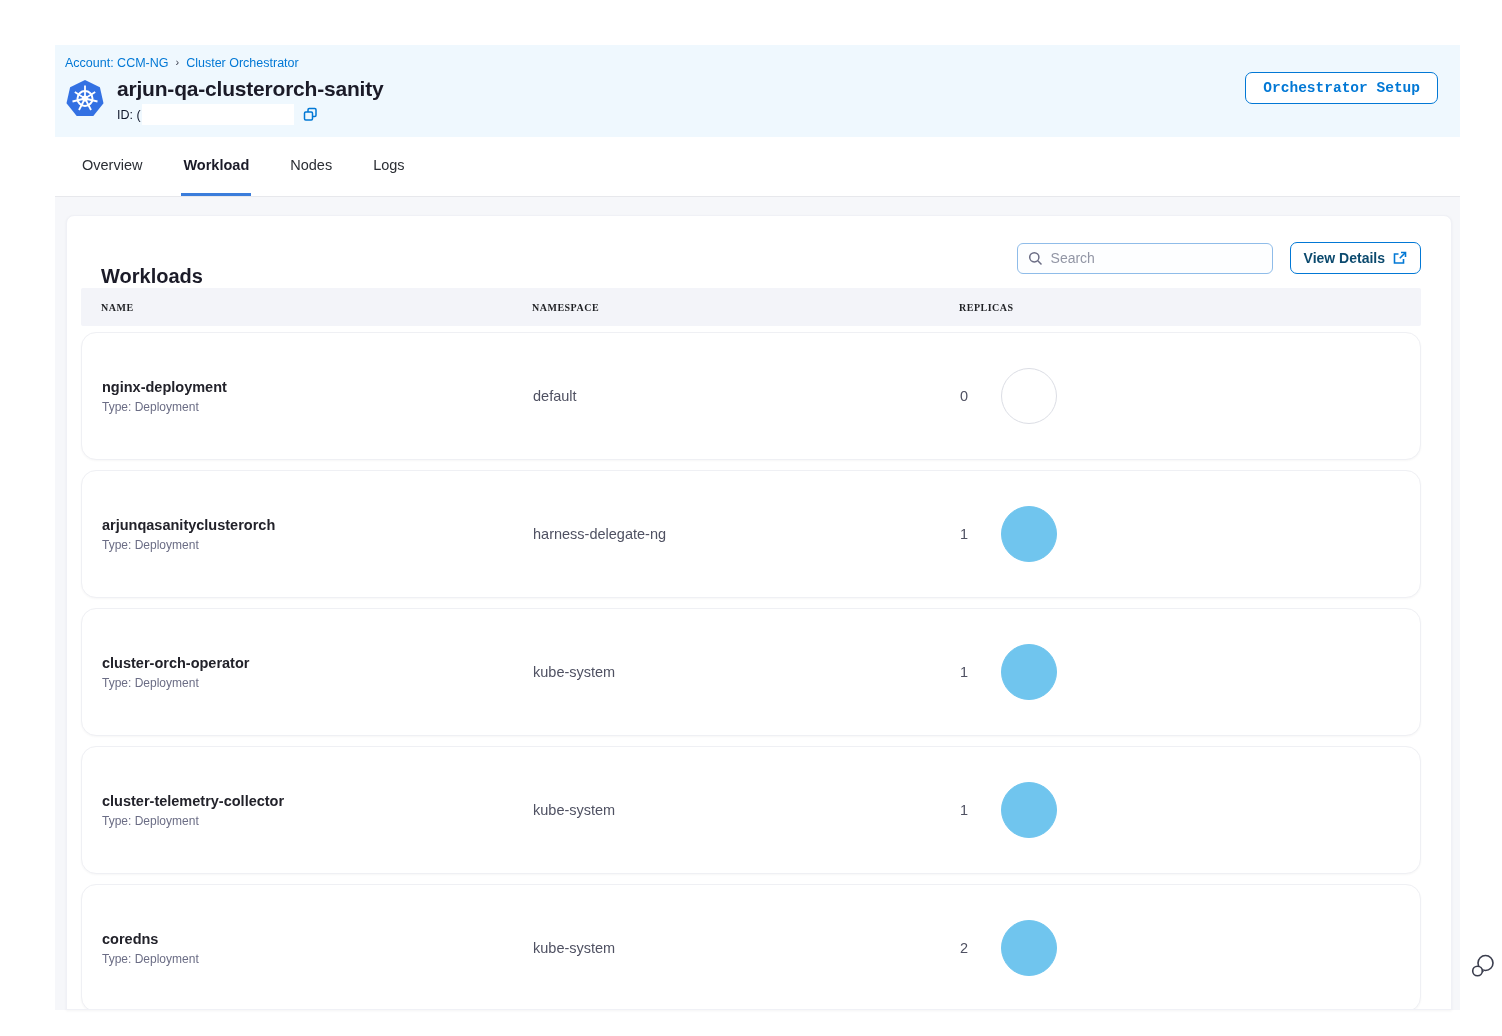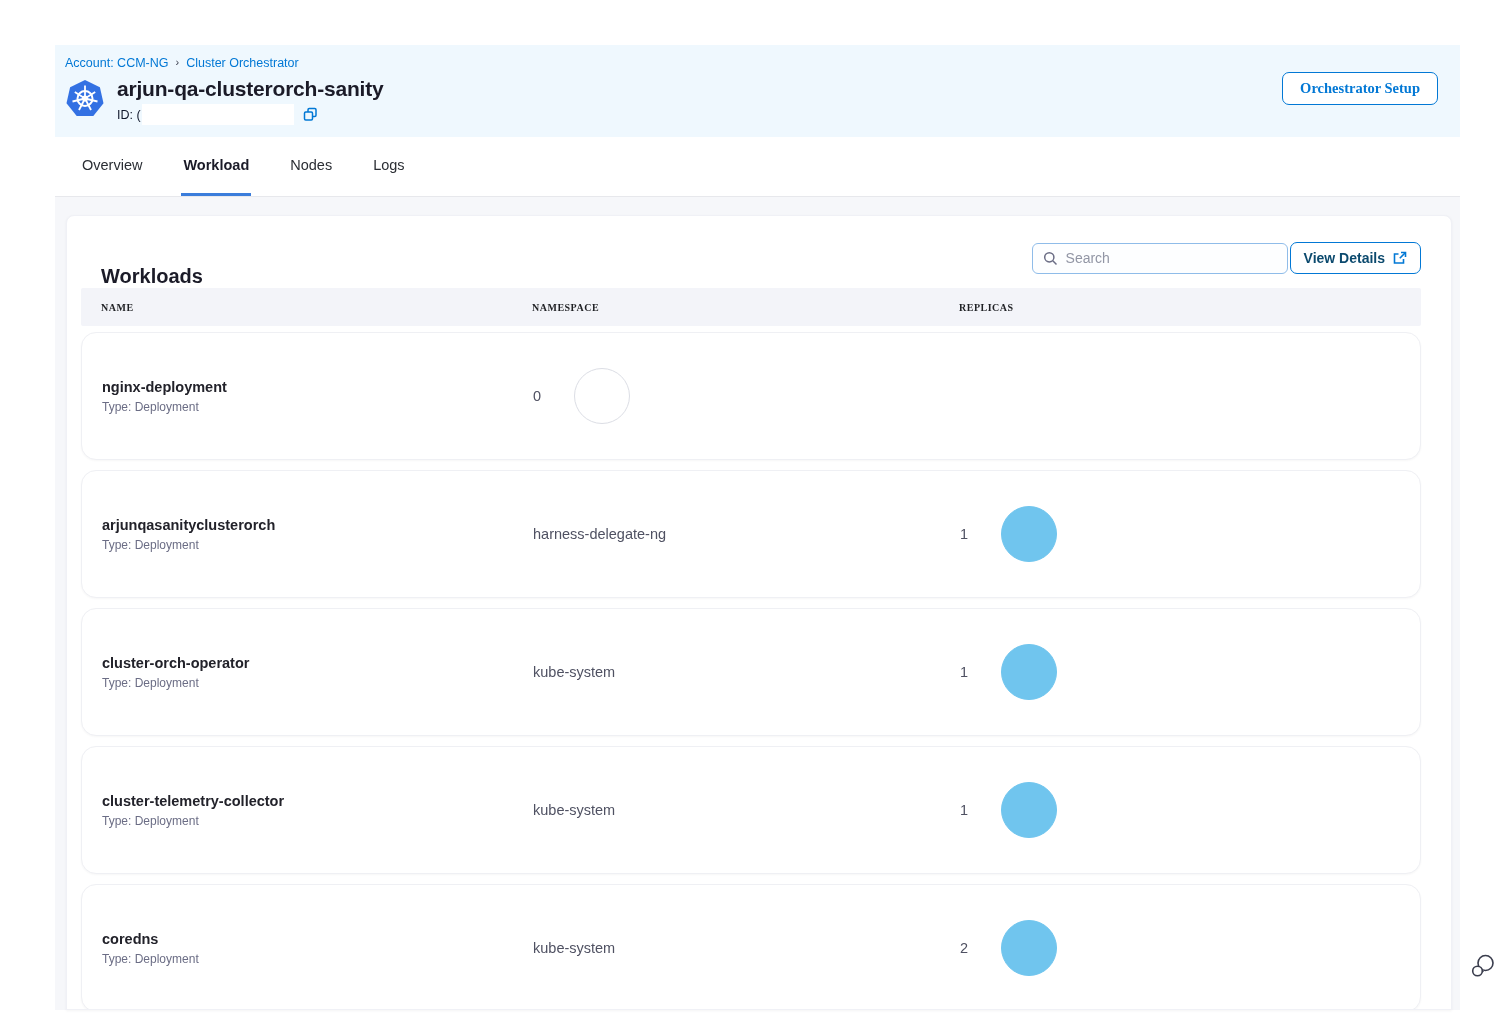--- a/index.html
+++ b/index.html
@@ -15,38 +15,38 @@
   .breadcrumb .chev { color: #3A3D4D; font-size: 11px; }
   .header-main { display: flex; align-items: flex-start; margin-top: 7px; }
   .k8s-logo { width: 40px; height: 40px; flex: 0 0 auto; margin-top: 2px; }
   .title-block { margin-left: 12px; }
   .cluster-title { font-size: 21px; font-weight: bold; letter-spacing: -0.2px; color: #1B1B28; }
   .id-line { display: flex; align-items: center; margin-top: 3px; font-size: 12.5px; color: #0f172a; }
   .id-redacted { width: 152px; height: 21px; background: #ffffff; margin-left: 1px; }
   .copy-icon { margin-left: 9px; cursor: pointer; display: inline-flex; }
   .setup-btn { position: absolute; right: 22px; top: 27px; background: #ffffff; color: #0278D5;
     border: 1.5px solid #0278D5; border-radius: 7px; padding: 7px 17px; font-size: 14.5px;
-    font-weight: bold; cursor: pointer; font-family: Liberation Serif, serif; }
+    font-weight: bold; cursor: pointer; font-family: Liberation Mono, monospace; }
 
   
   .tab-bar { background: #ffffff; border-bottom: 1px solid #E7E8EC; display: flex;
     padding-left: 25px; gap: 37px; height: 60px; }
   .tab { font-size: 14.5px; color: #2B2E34; display: flex; align-items: center; cursor: pointer;
     border-bottom: 3px solid transparent; padding: 0 2px; }
   .tab.active { font-weight: bold; color: #1B1B28; border-bottom-color: #3B7DDB; }
 
   
   .main { background: #F6F7FA; padding: 18px 8px 0 11px; height: 813px; }
   .panel { background: #ffffff; border: 1px solid #F0F1F6; border-radius: 8px 8px 0 0;
     box-shadow: 0 1px 3px rgba(40,41,61,0.05); height: 100%;
     padding: 26px 30px 0 14px; overflow: hidden; }
 
   .panel-head { display: flex; align-items: center; justify-content: space-between; height: 32px; }
   .panel-title { font-size: 20px; font-weight: bold; color: #1B1B28; margin-left: 20px; margin-top: 36px; }
-  .head-controls { display: flex; align-items: center; gap: 2px; }
+  .head-controls { display: flex; align-items: center; gap: 17px; }
   .search-box { display: flex; align-items: center; width: 256px; height: 31px;
     border: 1px solid #8FBCE9; border-radius: 6px; background: #FDFEFF; padding: 0 10px; }
   .search-box input { border: none; outline: none; background: transparent; font-size: 14px;
     color: #2B2E34; width: 100%; margin-left: 8px; font-family: inherit; }
   .search-box input::placeholder { color: #9296A5; }
   .view-details-btn { display: flex; align-items: center; gap: 8px; background: #ffffff;
     color: #0c4a6e; border: 1.5px solid #0278D5; border-radius: 7px; height: 32px;
     padding: 0 13px; font-size: 14px; font-weight: bold; cursor: pointer; font-family: inherit; }
 
   
@@ -156,20 +156,21 @@
         <div class="th">NAMESPACE</div>
         <div class="th">REPLICAS</div>
       </div>
 
       <div class="rows">
   <div class="row-card">
     <div>
       <div class="wl-name">nginx-deployment</div>
       <div class="wl-type">Type: Deployment</div>
     </div>
+    <div class="wl-ns">default</div>
     <div class="replica-cell">
       <span class="replica-count">0</span>
       <span class="replica-circle"></span>
     </div>
   </div>
 
   <div class="row-card">
     <div>
       <div class="wl-name">arjunqasanityclusterorch</div>
       <div class="wl-type">Type: Deployment</div>

